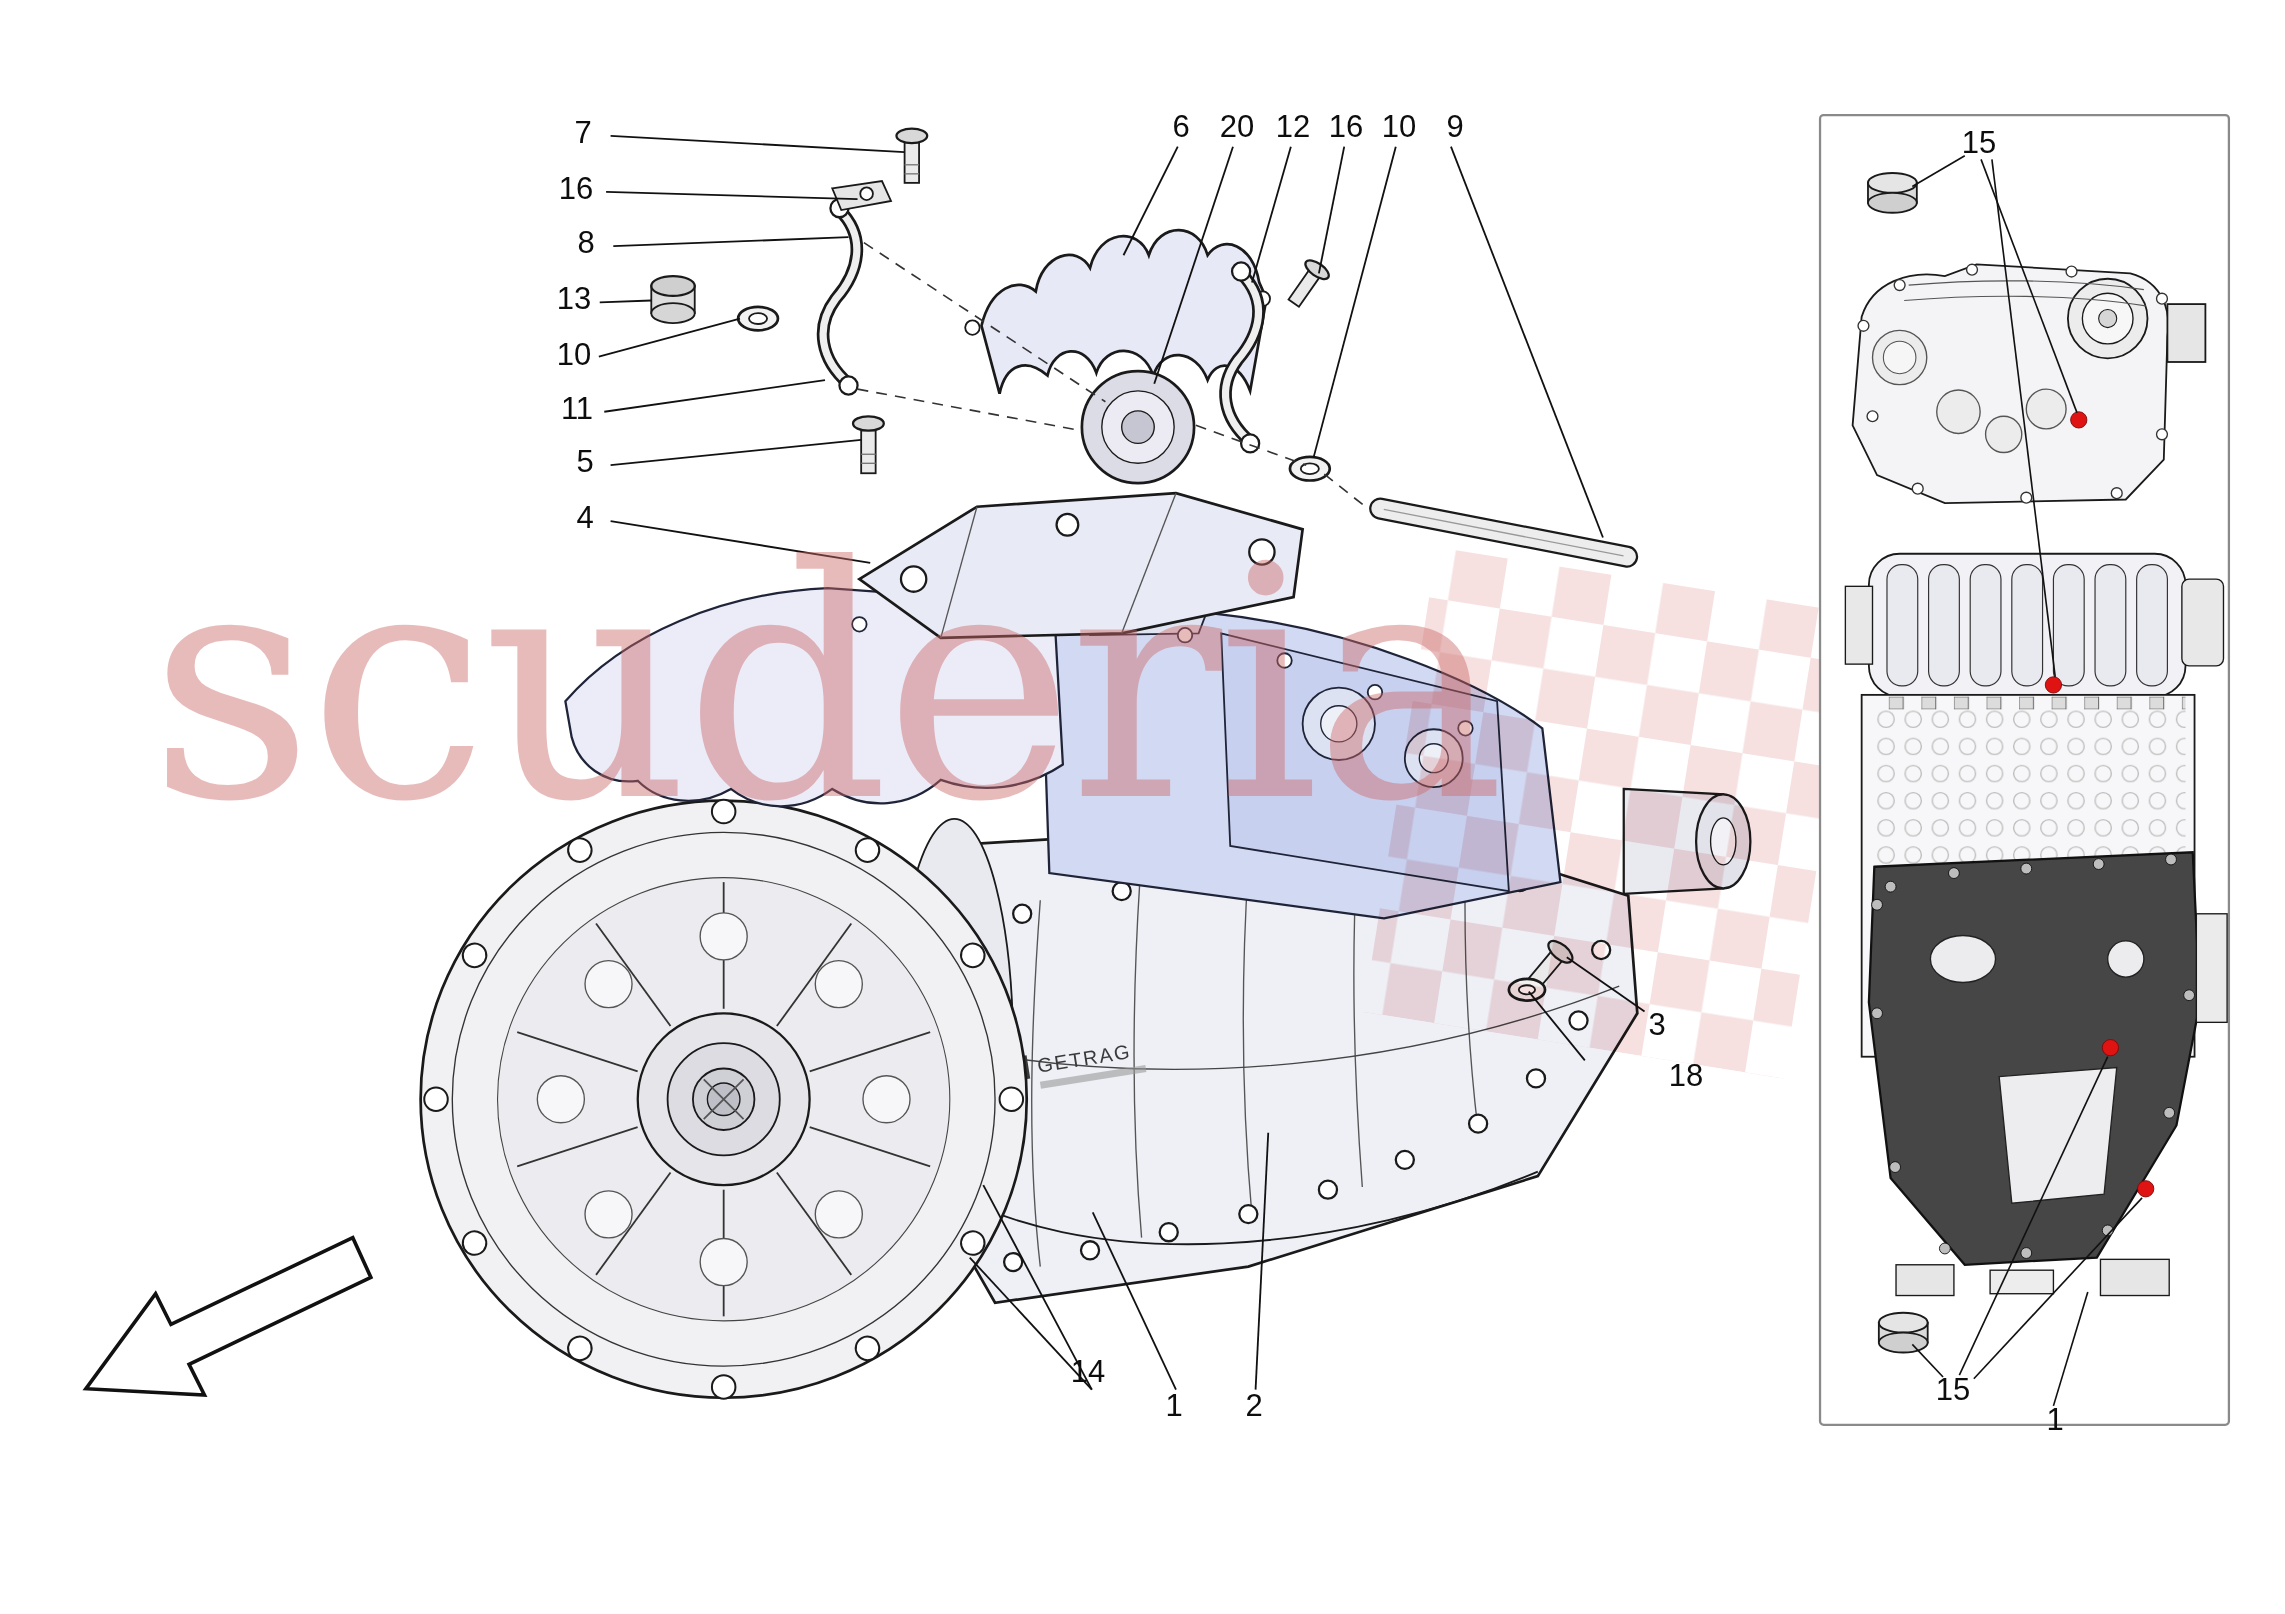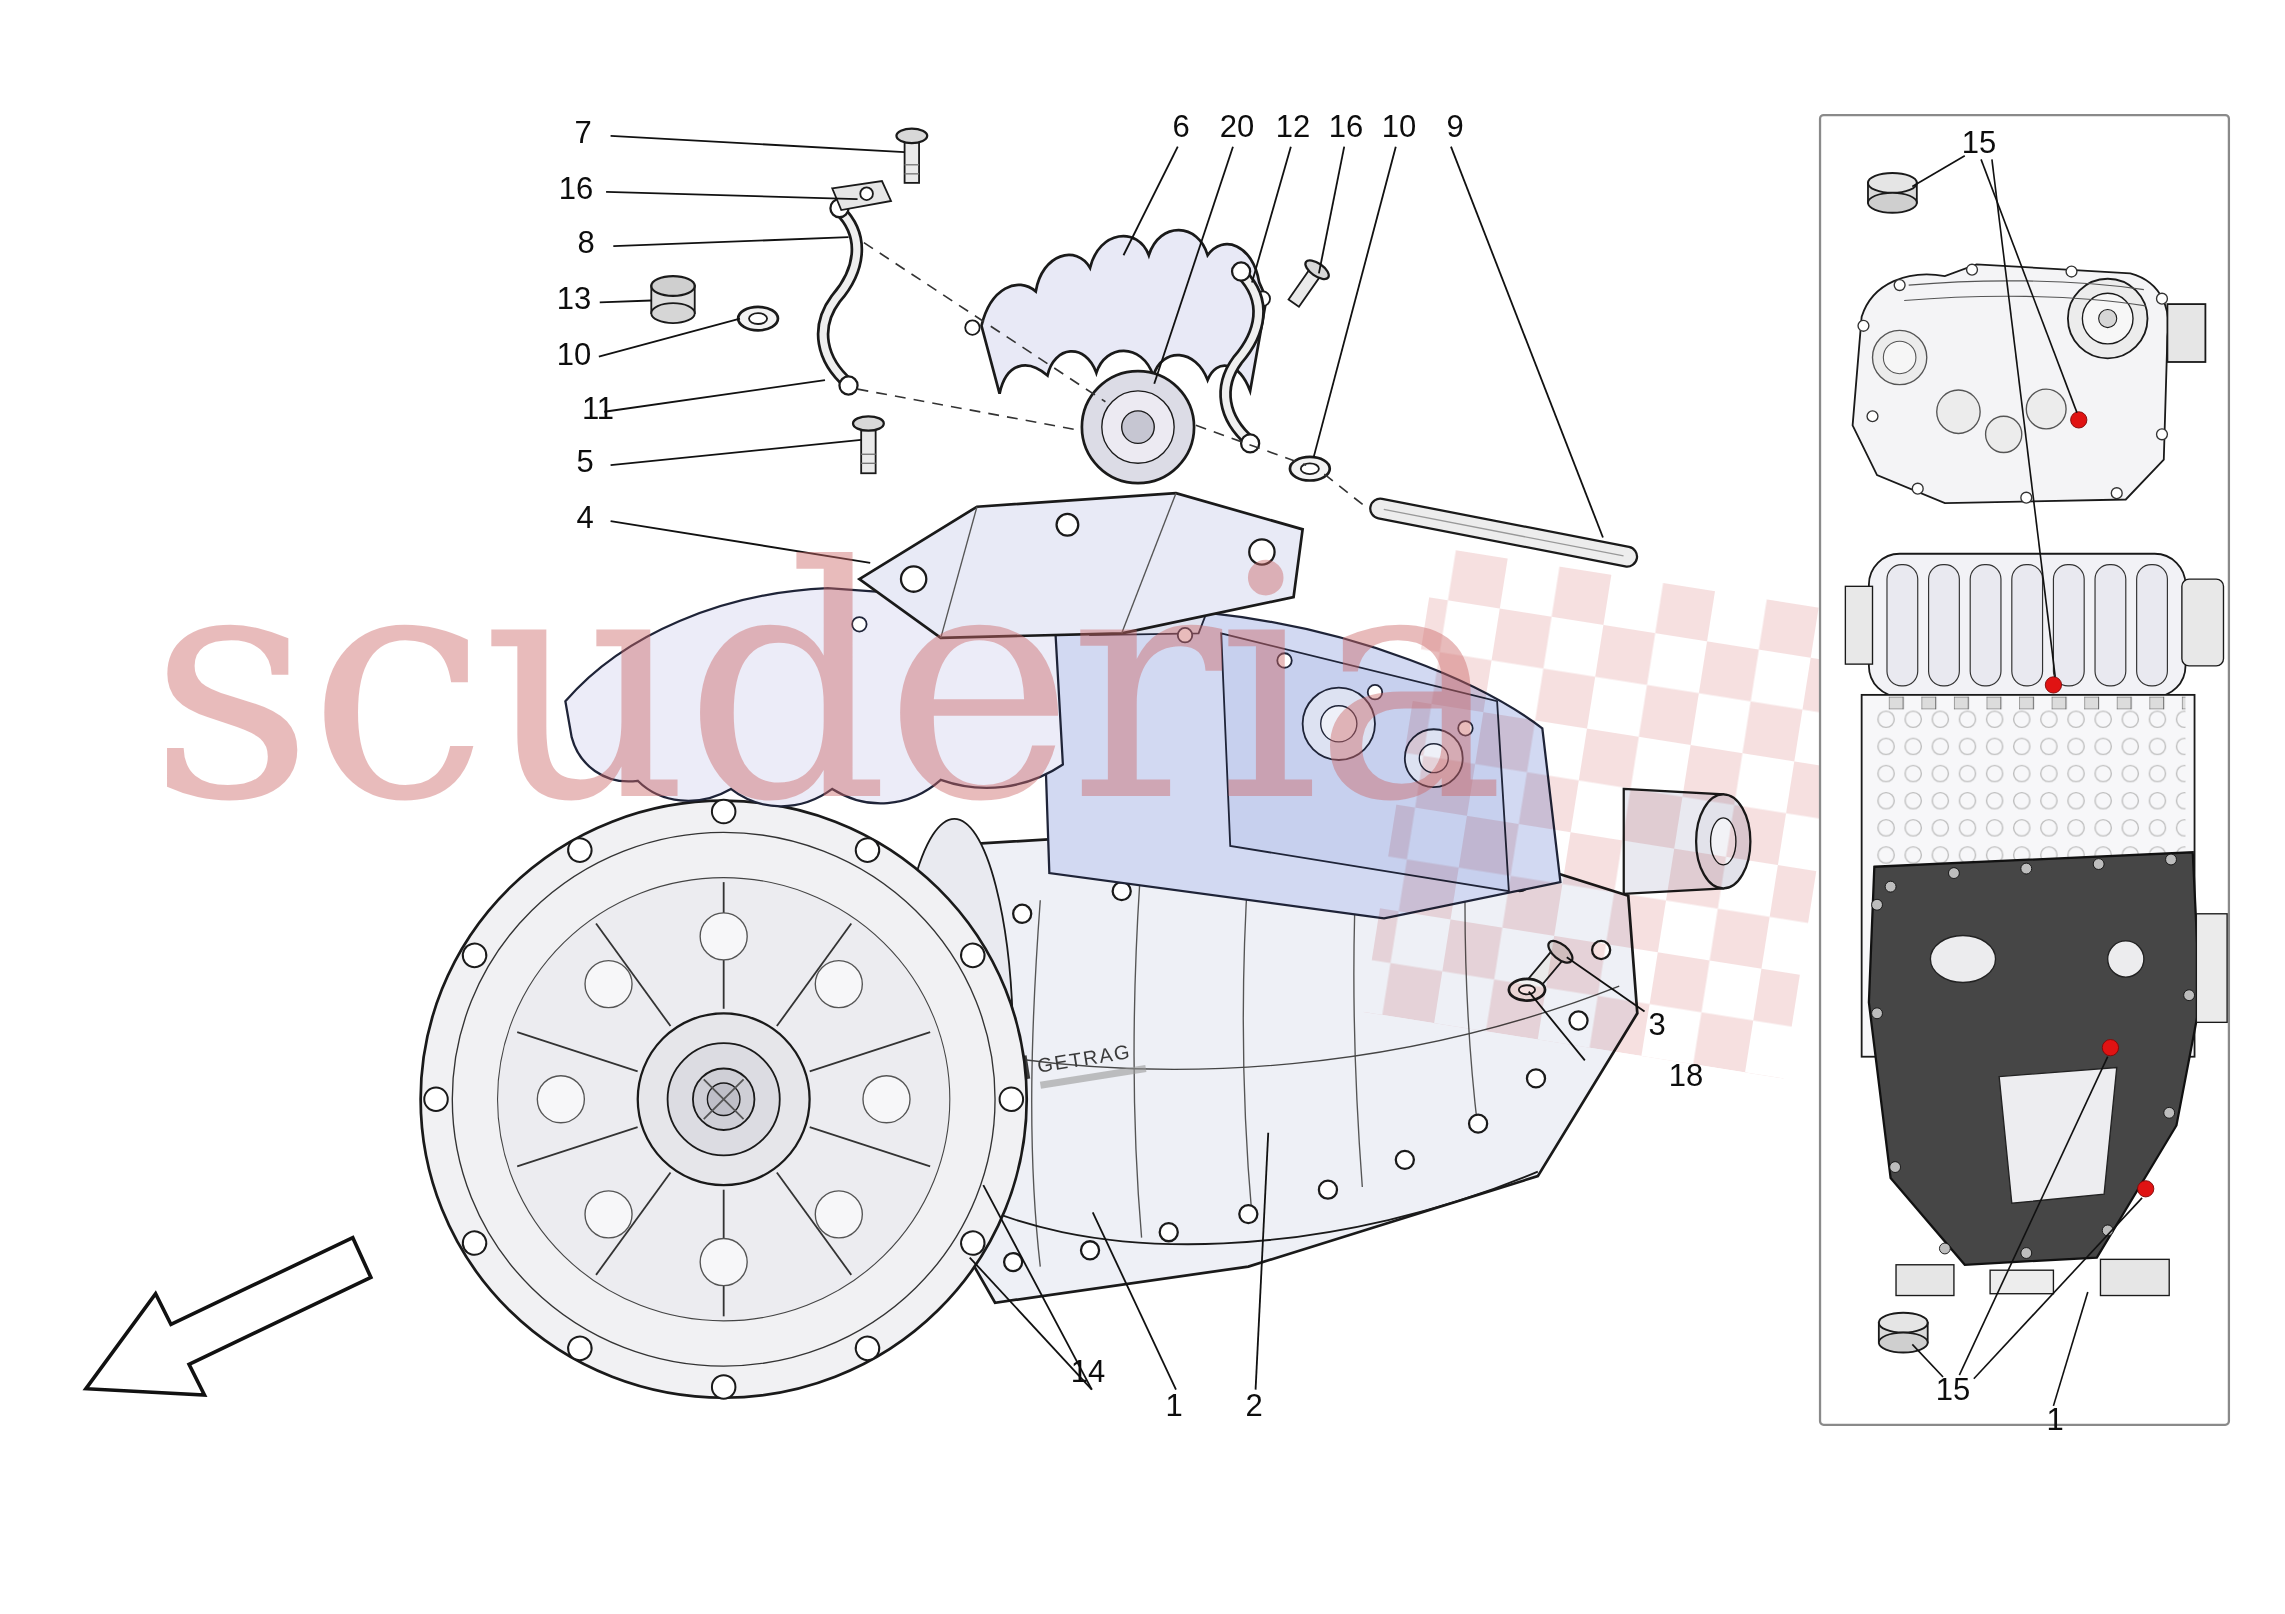--- a/index.html
+++ b/index.html
@@ -438,21 +438,21 @@
   <div class="watermark-layer">
     <div class="wm-title">scuderia</div>
   </div>
 
   <div class="callout-layer">
       <div class="callout" style="left: 583px; top: 133px;">7</div>
       <div class="callout" style="left: 576px; top: 189px;">16</div>
       <div class="callout" style="left: 586px; top: 243px;">8</div>
       <div class="callout" style="left: 574px; top: 299px;">13</div>
       <div class="callout" style="left: 574px; top: 355px;">10</div>
-      <div class="callout" style="left: 598px; top: 409px;">11</div>
+      <div class="callout" style="left: 577px; top: 409px;">11</div>
       <div class="callout" style="left: 585px; top: 462px;">5</div>
       <div class="callout" style="left: 585px; top: 518px;">4</div>
       <div class="callout" style="left: 1181px; top: 127px;">6</div>
       <div class="callout" style="left: 1237px; top: 127px;">20</div>
       <div class="callout" style="left: 1293px; top: 127px;">12</div>
       <div class="callout" style="left: 1346px; top: 127px;">16</div>
       <div class="callout" style="left: 1399px; top: 127px;">10</div>
       <div class="callout" style="left: 1455px; top: 127px;">9</div>
       <div class="callout" style="left: 1657px; top: 1025px;">3</div>
       <div class="callout" style="left: 1686px; top: 1076px; text-align: right;">18</div>

